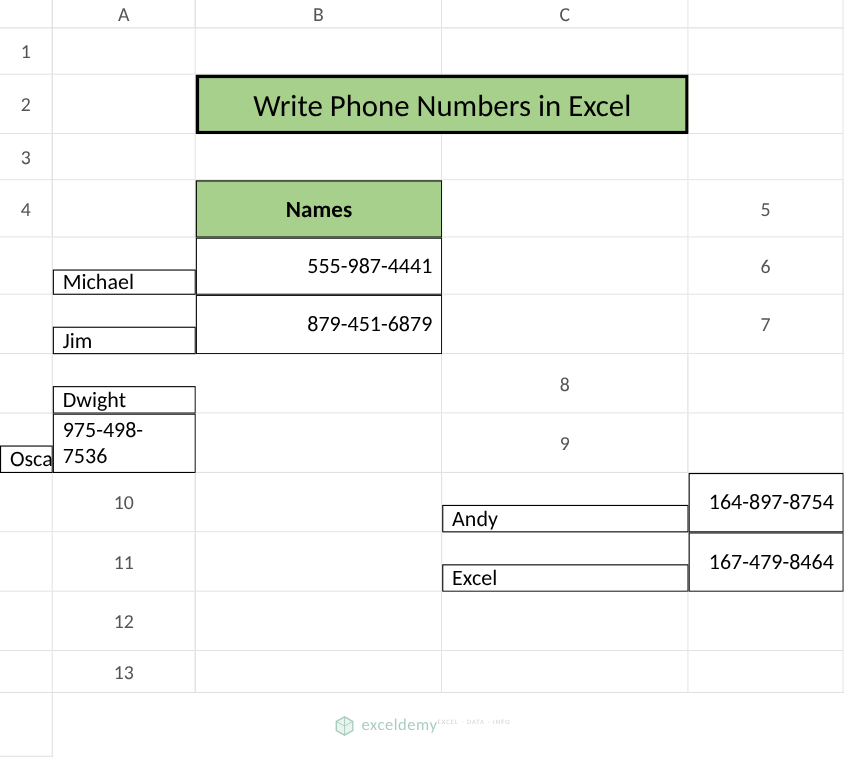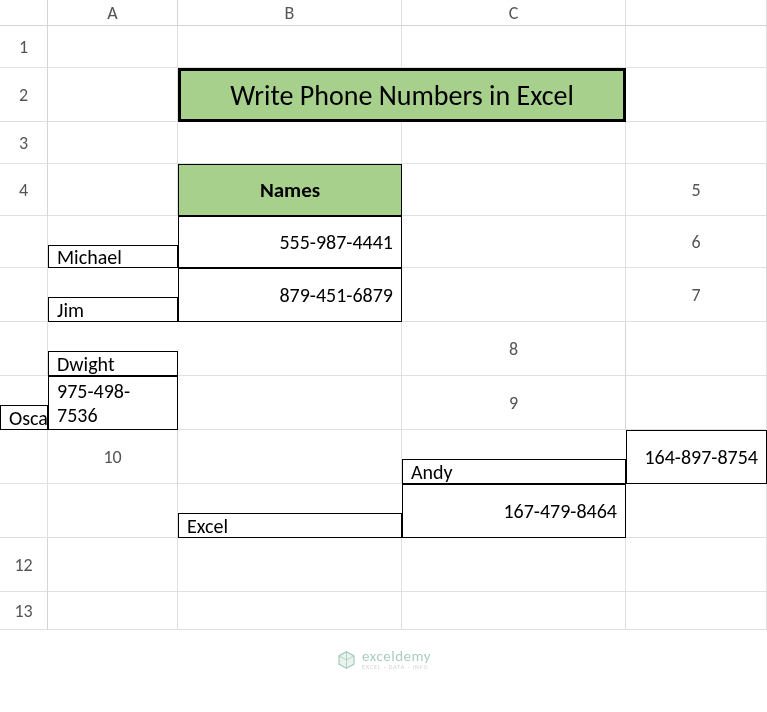--- a/index.html
+++ b/index.html
@@ -102,21 +102,21 @@
       align-items: center;
       gap: 6px;
       opacity: 0.4;
     }
     .watermark-icon {
       width: 20px;
       height: 20px;
     }
     .watermark-text {
       display: flex;
-      flex-direction: column;
+      flex-direction: row;
       line-height: 1;
     }
     .watermark-title {
       font-size: 15px;
       color: #2a8060;
       font-weight: 500;
       letter-spacing: 0.5px;
     }
     .watermark-sub {
       font-size: 6px;
@@ -183,20 +183,21 @@
   <div class="row-header">9</div>
   <div class="cell"></div>
   <div class="cell"></div>
 
   <div class="row-header">10</div>
   <div class="cell"></div>
   <div class="data-cell name">Andy</div>
   <div class="data-cell phone">164-897-8754</div>
   <div class="cell"></div>
 
+  <div class="row-header">11</div>
   <div class="cell"></div>
   <div class="data-cell name">Excel</div>
   <div class="data-cell phone">167-479-8464</div>
   <div class="cell"></div>
 
   <div class="row-header">12</div>
   <div class="cell"></div>
   <div class="cell"></div>
   <div class="cell"></div>
   <div class="cell"></div>

